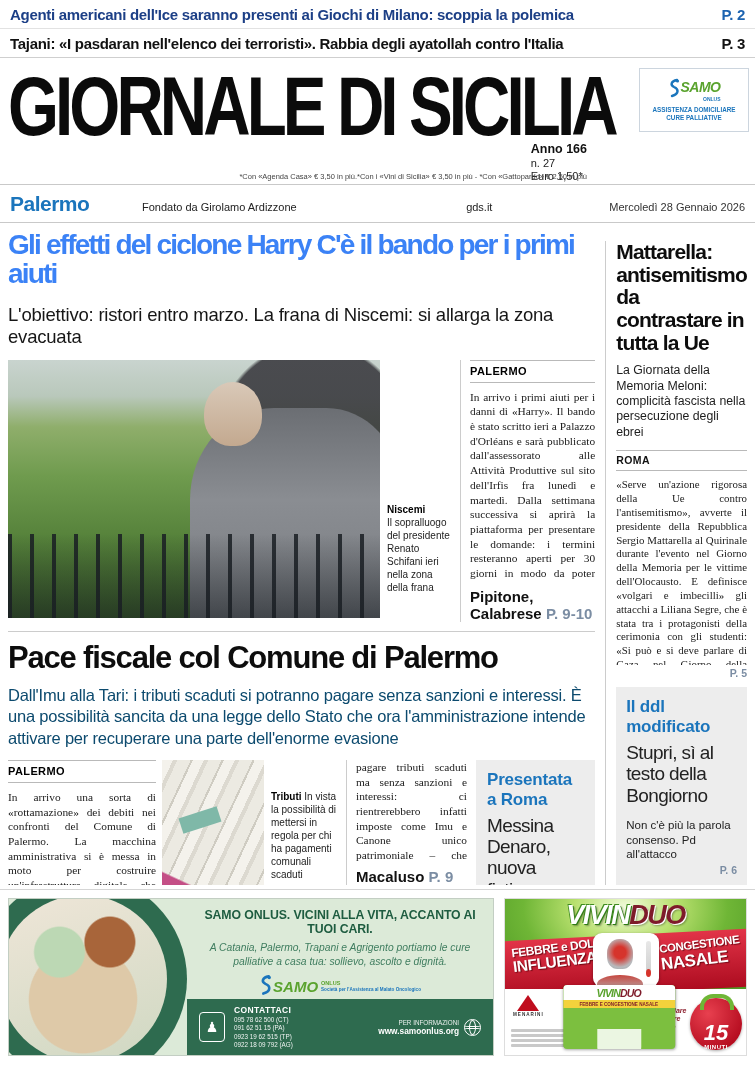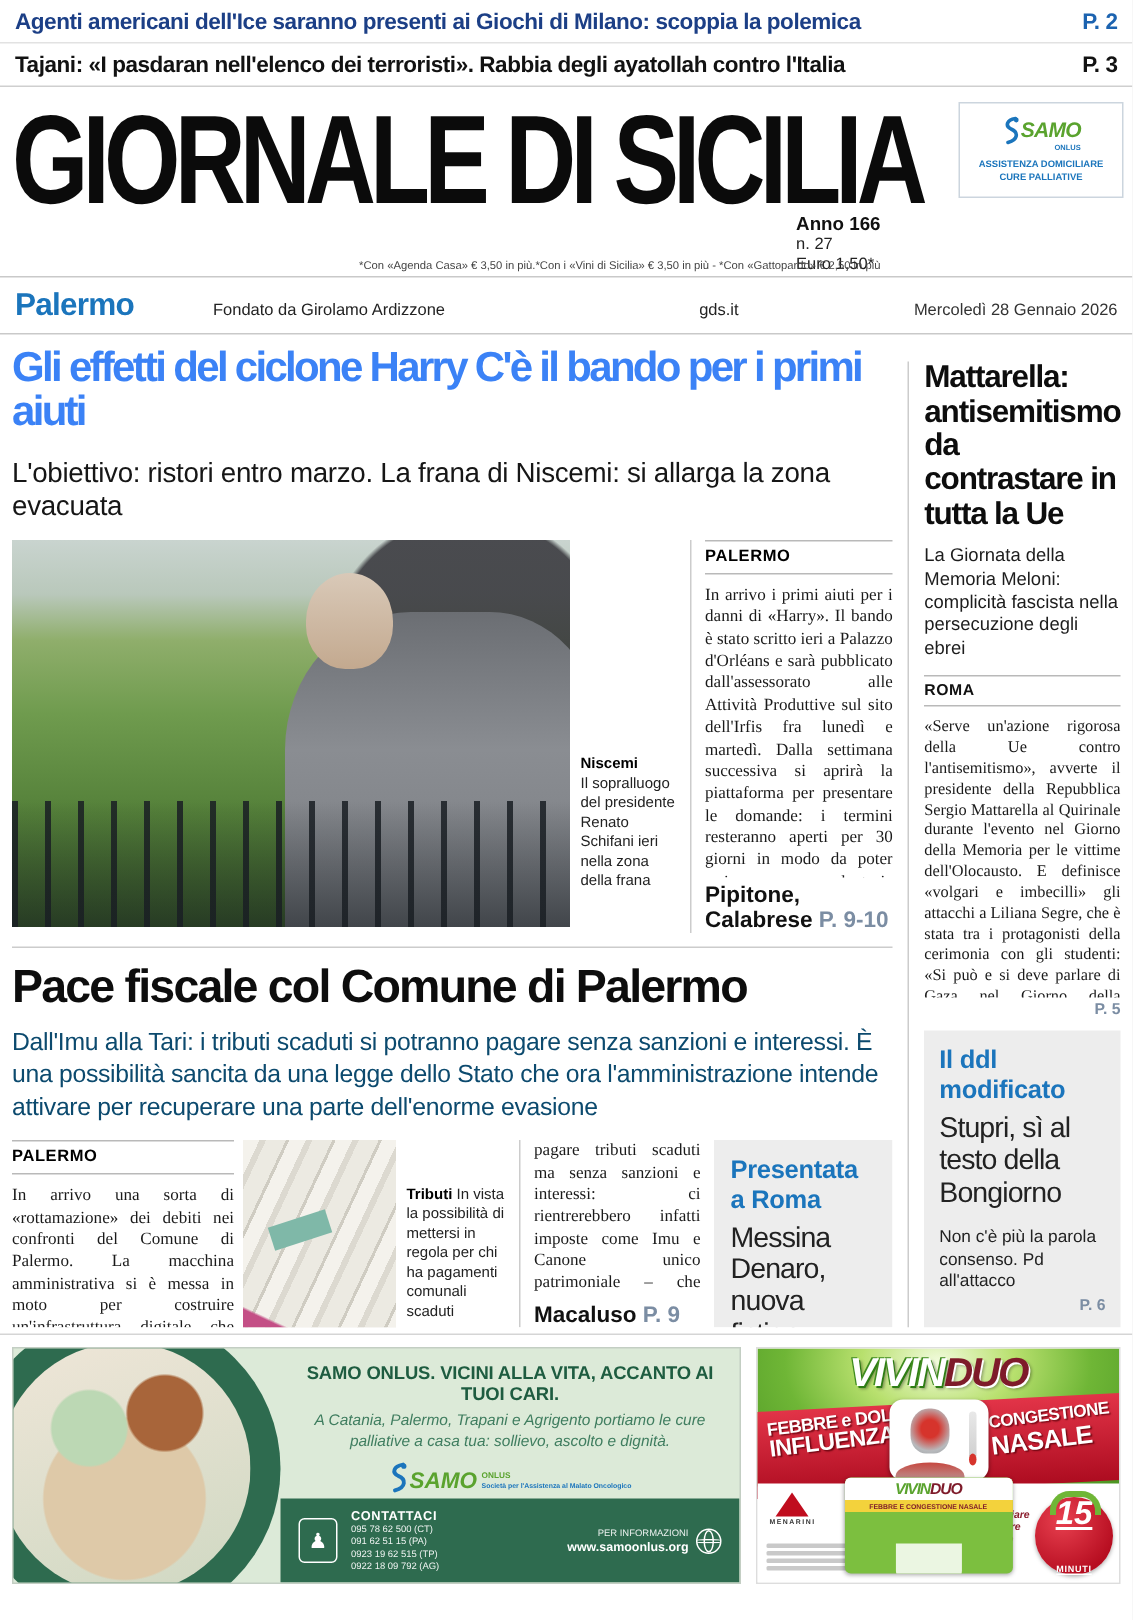--- a/index.html
+++ b/index.html
@@ -228,23 +228,22 @@
   .pack .p-top .v1 { color:#5aa32e; } .pack .p-top .v2 { color:#7e1b2a; }
   .pack .p-strip { background:#f3d23c; color:#7e1b2a; font-size:4.6px; font-weight:bold; text-align:center; padding:1.5px 0; }
   .pack .p-glass { position:absolute; left:50%; bottom:-10px; transform:translateX(-50%); width:44px; height:30px; border-radius:0 0 40% 40%; background:rgba(255,255,255,.85); }
   .claim {
     position:absolute; right:58px; bottom:24px; width:42px; font-size:7px; font-weight:bold; font-style:italic;
     color:#8b1d2c; text-align:center; line-height:1.15;
   }
   .min-circle {
     position:absolute; right:4px; bottom:5px; width:52px; height:52px; border-radius:50%;
     background:radial-gradient(circle at 35% 30%, #e8404f, #b60d20 75%);
-    color:#fff; display:flex; flex-direction:column; align-items:center; justify-content:space-between;
+    color:#fff; display:flex; flex-direction:column; align-items:center; justify-content:flex-end;
     box-shadow:0 1px 3px rgba(0,0,0,.35);
-    text-decoration:underline;
   }
   .min-circle .n { font-size:22px; font-weight:bold; font-style:italic; line-height:1; }
   .min-circle .l { font-size:6px; font-weight:bold; letter-spacing:.5px; }
   .min-circle:before {
     content:""; position:absolute; top:-4px; left:10px; width:26px; height:12px;
     border:4px solid #6fb636; border-bottom:none; border-radius:13px 13px 0 0;
   }
 </style>
 </head>
 <body>

